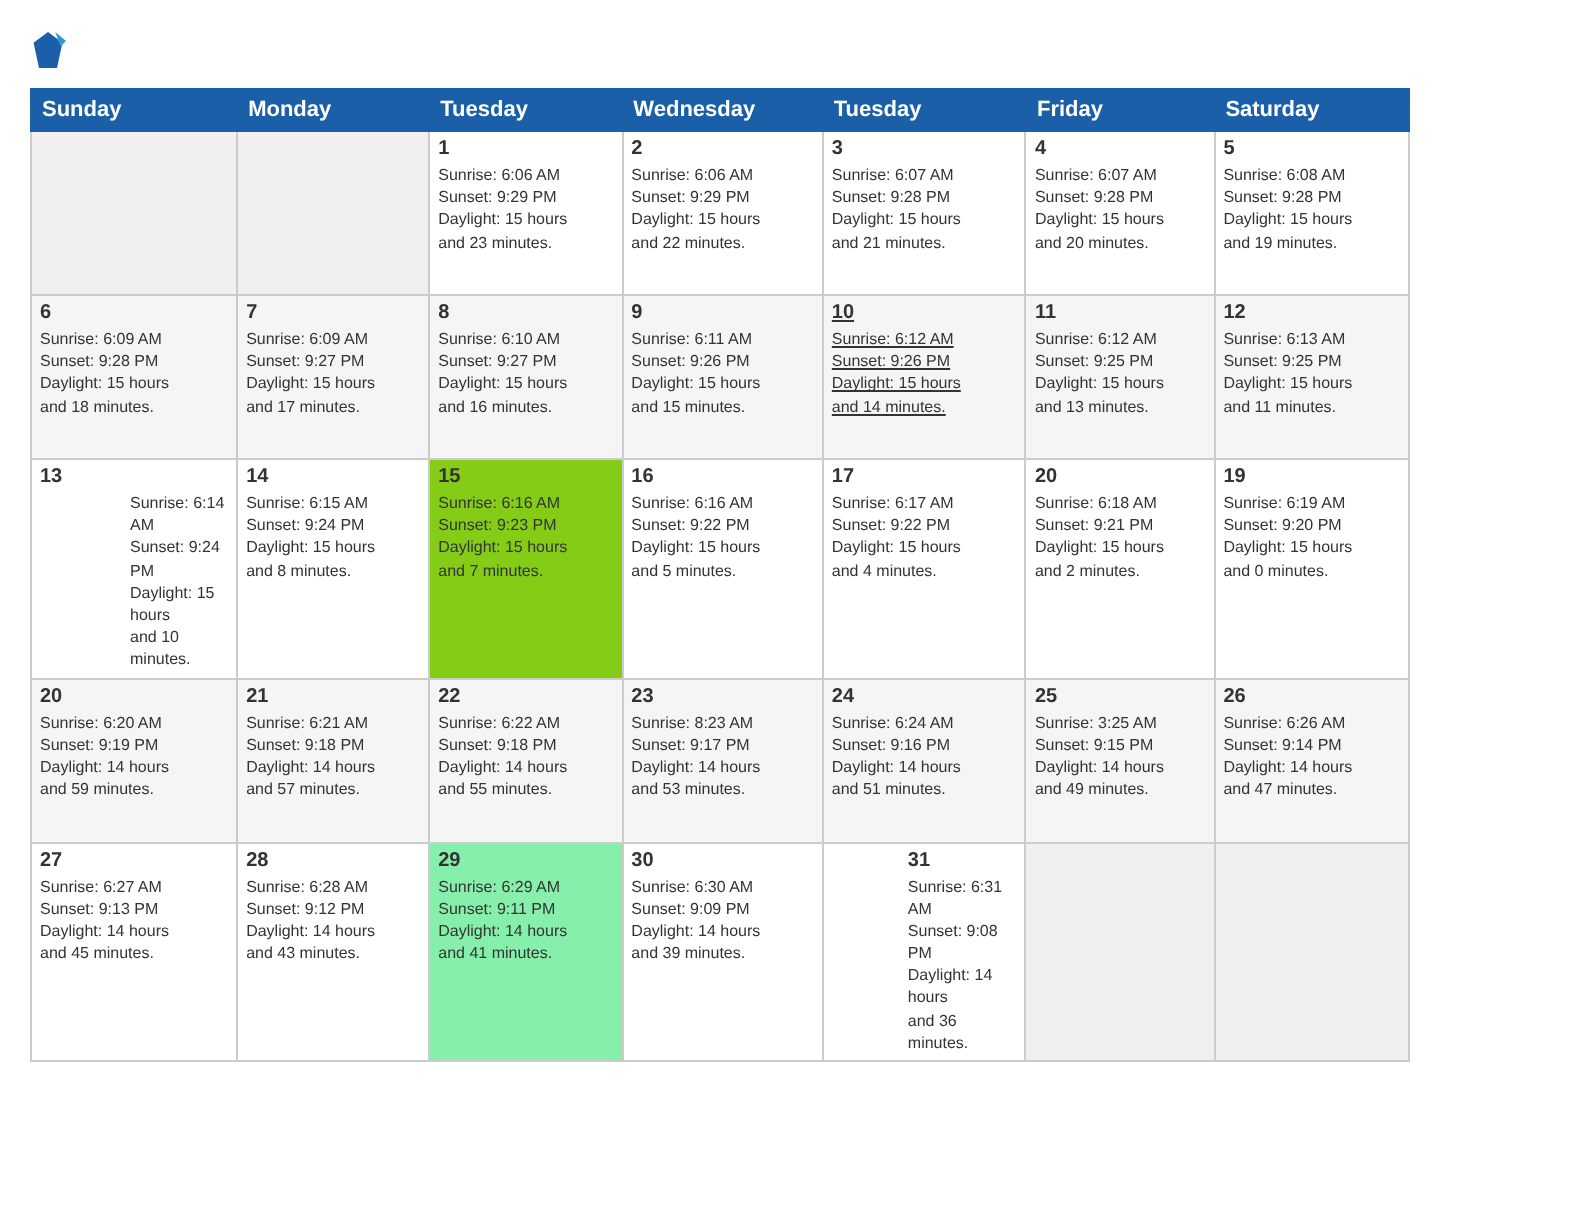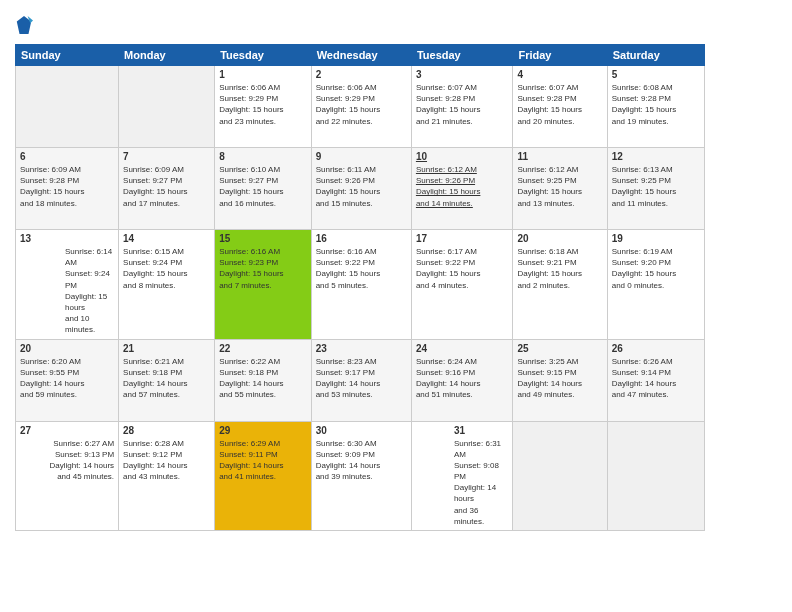--- a/index.html
+++ b/index.html
@@ -278,21 +278,21 @@
             <div class="day-info" style="white-space: pre-line;">Sunrise: 6:19 AM
 Sunset: 9:20 PM
 Daylight: 15 hours
 and 0 minutes.</div>
           </td>
         </tr>
         <tr>
           <td style="background: rgb(245, 245, 245);">
             <span class="day-num">20</span>
             <div class="day-info" style="white-space: pre-line;">Sunrise: 6:20 AM
-Sunset: 9:55 PM
+Sunset: 9:19 PM
 Daylight: 14 hours
 and 59 minutes.</div>
           </td>
           <td style="background: rgb(245, 245, 245);">
             <span class="day-num">21</span>
             <div class="day-info" style="white-space: pre-line;">Sunrise: 6:21 AM
 Sunset: 9:18 PM
 Daylight: 14 hours
 and 57 minutes.</div>
           </td>
@@ -328,33 +328,33 @@
             <span class="day-num">26</span>
             <div class="day-info" style="white-space: pre-line;">Sunrise: 6:26 AM
 Sunset: 9:14 PM
 Daylight: 14 hours
 and 47 minutes.</div>
           </td>
         </tr>
         <tr>
           <td style="background: rgb(255, 255, 255);">
             <span class="day-num">27</span>
-            <div class="day-info" style="white-space: pre-line; text-align: right;">Sunrise: 6:27 AM
+            <div class="day-info" style="white-space: pre-line;">Sunrise: 6:27 AM
 Sunset: 9:13 PM
 Daylight: 14 hours
 and 45 minutes.</div>
           </td>
           <td style="background: rgb(255, 255, 255);">
             <span class="day-num">28</span>
             <div class="day-info" style="white-space: pre-line;">Sunrise: 6:28 AM
 Sunset: 9:12 PM
 Daylight: 14 hours
 and 43 minutes.</div>
           </td>
-          <td style="background: #eab308;">
+          <td style="background: #86efac;">
             <span class="day-num">29</span>
             <div class="day-info" style="white-space: pre-line;">Sunrise: 6:29 AM
 Sunset: 9:11 PM
 Daylight: 14 hours
 and 41 minutes.</div>
           </td>
           <td style="background: rgb(255, 255, 255);">
             <span class="day-num">30</span>
             <div class="day-info" style="white-space: pre-line;">Sunrise: 6:30 AM
 Sunset: 9:09 PM

